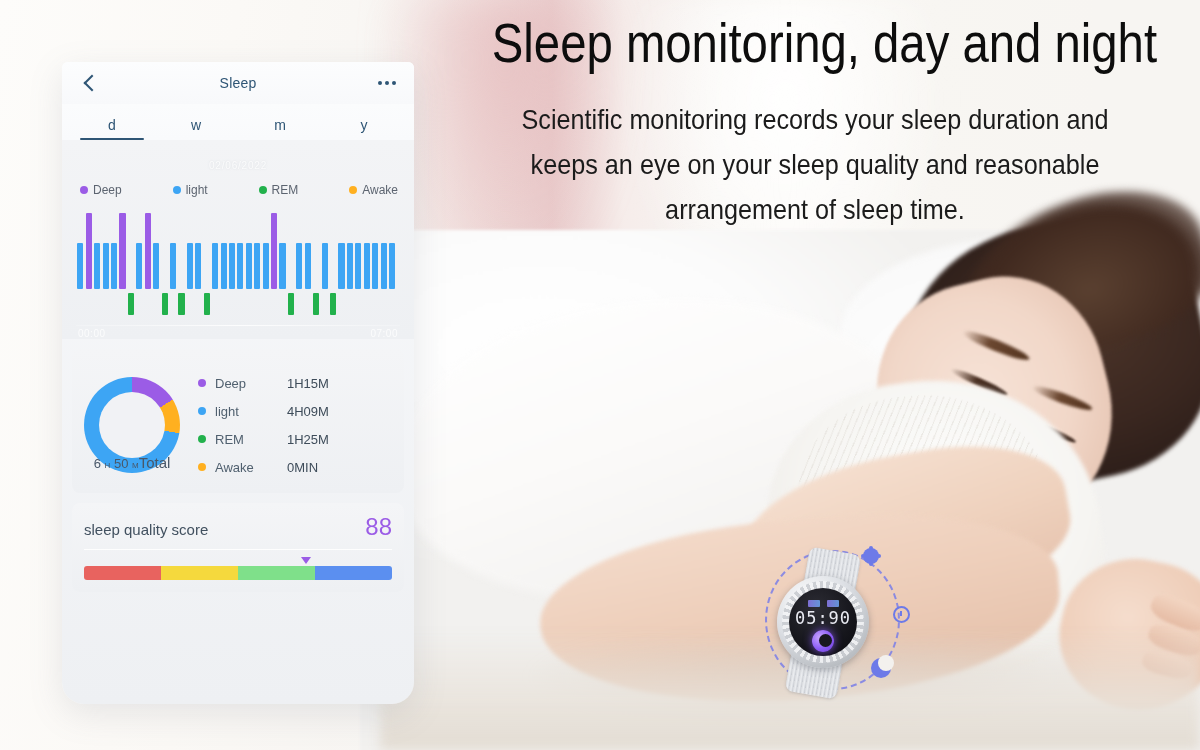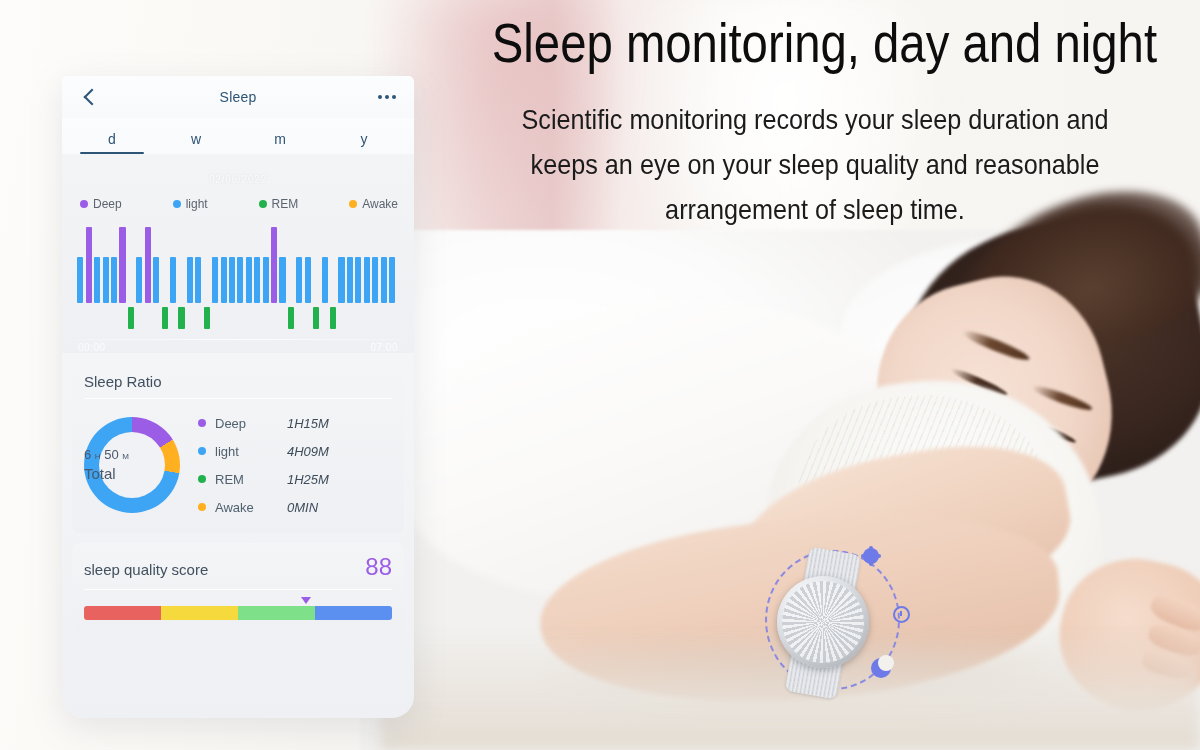--- a/index.html
+++ b/index.html
@@ -164,21 +164,21 @@
     border-radius: 40%; filter: blur(1.6px);
   }
   .arm-shadow {
     position: absolute; left: 530px; top: 645px; width: 560px; height: 80px;
     background: radial-gradient(ellipse at 50% 40%, rgba(208,196,184,0.55), rgba(208,196,184,0) 72%);
     filter: blur(8px);
   }
 
   
   .phone {
-    position: absolute; left: 62px; top: 76px; width: 352px; height: 642px;
+    position: absolute; left: 62px; top: 62px; width: 352px; height: 642px;
     border-radius: 6px 6px 22px 22px;
     background: linear-gradient(180deg, #fbfcfd 0%, #f7f8fa 14%, #eef0f3 100%);
     box-shadow: 0 10px 34px rgba(120,125,135,0.16);
     overflow: hidden;
   }
   .phone-nav {
     height: 42px; position: relative;
     background: linear-gradient(180deg, #fcfdfe, #f8f9fb);
     display: flex; align-items: center; justify-content: center;
   }
@@ -262,34 +262,34 @@
       from 0deg,
       #9B5CE6 0deg 58deg,
       #FFB020 58deg 100deg,
       #3DA5F4 100deg 360deg);
   }
   .donut::after {
     content: ""; position: absolute; inset: 15px; border-radius: 50%;
     background: #f1f2f5;
   }
   .donut-label {
-    position: absolute; inset: 0; display: flex; flex-direction: column;
-    align-items: flex-start; justify-content: center; z-index: 2;
+    position: absolute; inset: 0; display: flex; flex-direction: row;
+    align-items: flex-end; justify-content: center; z-index: 2;
     font-size: 13px; color: #49586a; line-height: 1.35;
   }
   .donut-label .small { font-size: 8px; }
   .donut-label .tot { font-size: 15px; }
 
   .ratio-legend { flex: 1; padding-left: 10px; }
   .ratio-row {
     display: flex; align-items: center; height: 28px; font-size: 13px; color: #50606f;
   }
   .ratio-row .dot { margin-right: 9px; }
   .ratio-name { width: 72px; }
-  .ratio-val { color: #3e4c5a; font-style: italic; }
+  .ratio-val { color: #3e4c5a; }
 
   .score-head { display: flex; align-items: baseline; justify-content: space-between;
     padding-bottom: 8px; border-bottom: 1.5px solid rgba(255,255,255,0.9); }
   .score-title { font-size: 15px; color: #41505f; }
   .score-value { font-size: 24px; color: #9B5CE6; }
   .score-bar-wrap { position: relative; margin-top: 16px; }
   .score-bar { display: flex; height: 14px; border-radius: 3px; overflow: hidden; }
   .score-seg { flex: 1; }
   .score-marker {
     position: absolute; top: -9px; width: 0; height: 0;
@@ -509,21 +509,20 @@
         </div>
     </div>
     <div class="chart-axis"></div>
     <div class="axis-labels">
       <span>00:00</span>
       <span>07:00</span>
     </div>
   </div>
 
   <div class="section">
-    <div class="section-head">Sleep Ratio</div>
     <div class="ratio-body">
       <div class="donut">
         <div class="donut-label">
           <div>
             <span>6</span>
             <span class="small">H</span>
             <span>50</span>
             <span class="small">M</span>
           </div>
           <div class="tot">Total</div>
@@ -573,14 +572,22 @@
 
 <div class="watch-wrap">
   <div class="orbit"></div>
   <div class="deco deco-sun"></div>
   <div class="deco deco-clock"></div>
   <div class="deco deco-moon2"></div>
   <div class="deco deco-dot"></div>
   <div class="watch-band"></div>
   <div class="watch-case">
     <div class="watch-bezel"></div>
+    <div class="watch-face">
+      <div class="watch-sub">
+          <i></i>
+          <i></i>
+        </div>
+      <div class="watch-time">05:90</div>
+      <div class="watch-moon"></div>
+    </div>
   </div>
 </div>
 
 </body></html>

